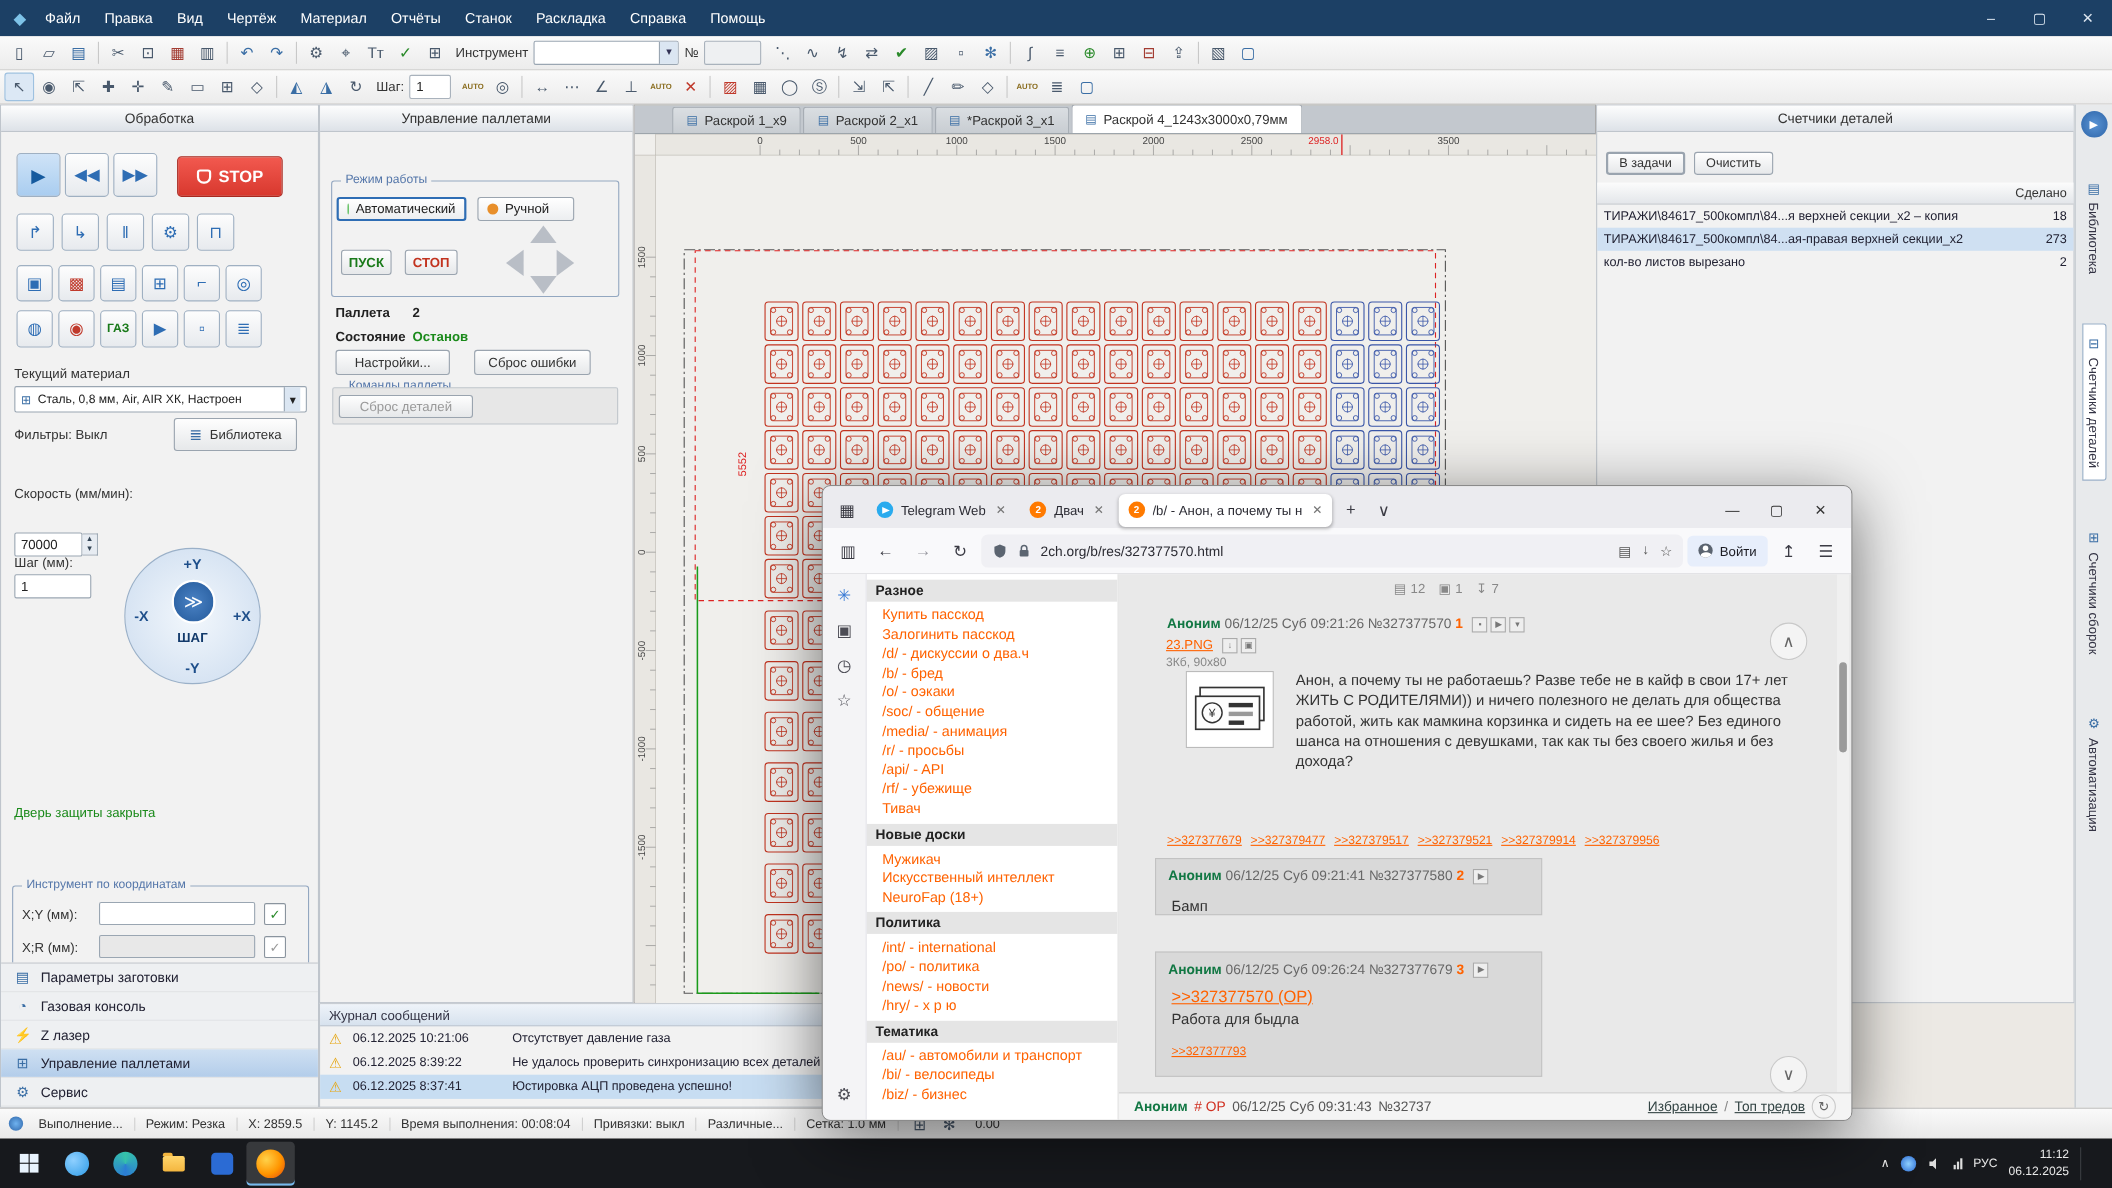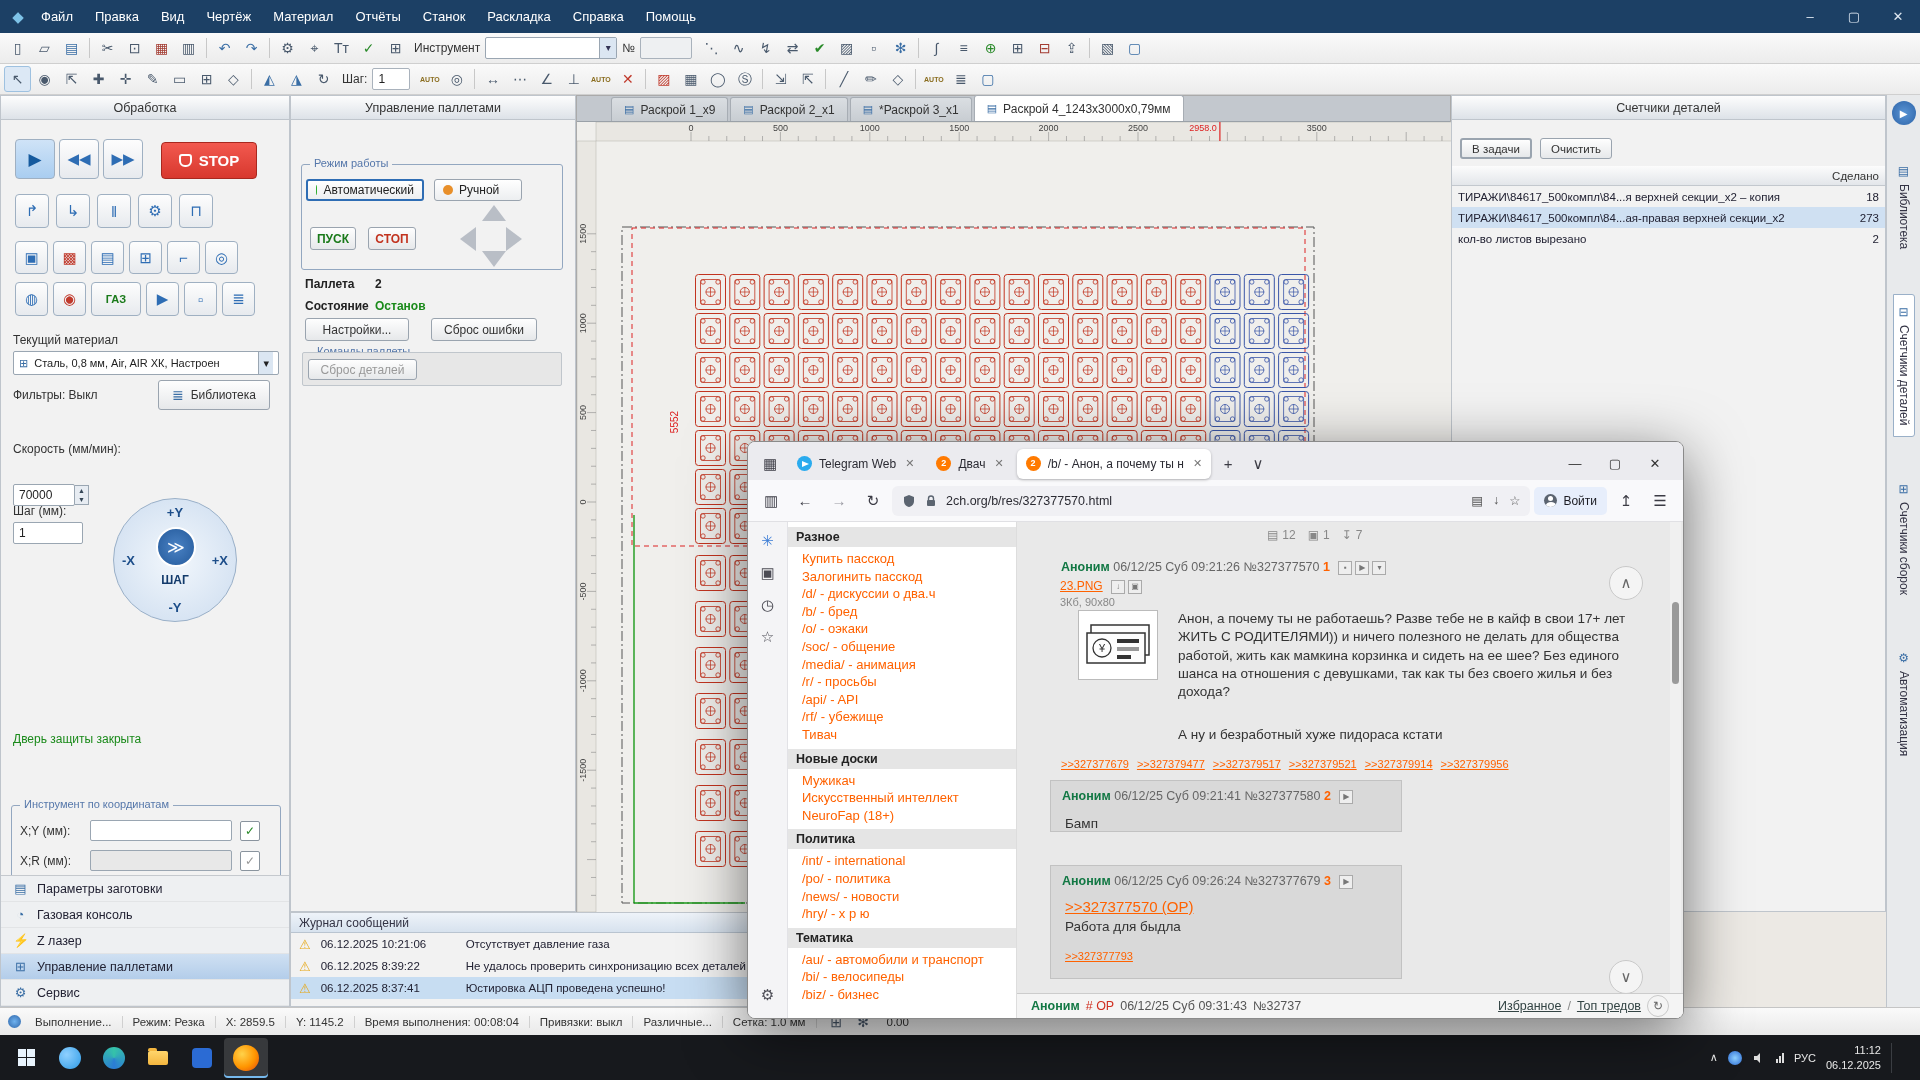--- a/index.html
+++ b/index.html
@@ -297,21 +297,21 @@
         <div class="pbtn red" style="width:33px;height:33px">▩</div>
         <div class="pbtn" style="width:33px;height:33px">▤</div>
         <div class="pbtn" style="width:33px;height:33px">⊞</div>
         <div class="pbtn" style="width:33px;height:33px">⌐</div>
         <div class="pbtn" style="width:33px;height:33px">◎</div>
       </div>
     <div class="abs" style="left:14px;top:186px;display:flex;gap:5px">
 
     <div class="pbtn blue" style="width:33px;height:34px">◍</div>
         <div class="pbtn red" style="width:33px;height:34px">◉</div>
-        <div class="pbtn gas" style="width:50px;height:34px">ГАЗ</div>
+        <div class="pbtn gas" style="width:33px;height:34px">ГАЗ</div>
         <div class="pbtn" style="width:33px;height:34px">▶</div>
         <div class="pbtn" style="width:33px;height:34px">▫</div>
         <div class="pbtn" style="width:33px;height:34px">≣</div>
       </div>
     <div class="flabel abs" style="left:12px;top:237px">Текущий материал</div>
     <div class="field abs" style="left:12px;top:255px;width:266px;height:24px;gap:6px;font-size:11px">
       <span style="color:#3a6ea5">⊞</span>
       <span>Сталь, 0,8 мм, Air, AIR ХК, Настроен</span>
       <span style="margin-left:auto;background:#dbe6f2;border-left:1px solid #9aa6b2;align-self:stretch;display:flex;align-items:center;padding:0 4px">▾</span>
     </div>
@@ -399,21 +399,21 @@
       </div>
     </div>
     <div class="abs" style="left:14px;top:181px;font-weight:bold">Паллета</div>
     <div class="abs" style="left:84px;top:181px;font-weight:bold">2</div>
     <div class="abs" style="left:14px;top:203px;font-weight:bold">Состояние</div>
     <div class="abs" style="left:84px;top:203px;font-weight:bold;color:#1a8a1a">Останов</div>
     <div class="btn3d abs" style="left:14px;top:222px;width:104px;height:23px">Настройки...</div>
     <div class="btn3d abs" style="left:140px;top:222px;width:106px;height:23px">Сброс ошибки</div>
     <div class="abs" style="left:26px;top:249px;font-size:11px;color:#5577aa">Команды паллеты</div>
     <div class="sunken abs" style="left:11px;top:256px;width:260px;height:34px">
-      <div class="btn3d abs" style="left:5px;top:6px;width:109px;height:21px;color:#999">Сброс деталей</div>
+      <div class="btn3d abs" style="left:5px;top:6px;width:122px;height:21px;color:#999">Сброс деталей</div>
     </div>
   </div>
 
   <div class="abs" style="left:576px;top:95px;width:875px;height:817px;background:#f0efec;border:1px solid #aaa">
     <div class="ctabs">
 
     <div class="ctab">
         <span class="i">▤</span>
         <span>Раскрой 1_х9</span>
       </div>
@@ -959,21 +959,20 @@
           <rect x="12" y="14" width="58" height="30" fill="#fdfdfd" stroke="#333" stroke-width="1.5"></rect>
           <rect x="8" y="22" width="58" height="30" fill="#fdfdfd" stroke="#333" stroke-width="1.5"></rect>
           <circle cx="23" cy="37" r="9" fill="none" stroke="#333" stroke-width="1.3"></circle>
           <text x="23" y="41" font-size="11" text-anchor="middle" fill="#333">¥</text>
           <rect x="38" y="28" width="22" height="4" fill="#333"></rect>
           <rect x="38" y="36" width="22" height="4" fill="#999"></rect>
           <rect x="38" y="44" width="14" height="4" fill="#333"></rect>
         </svg>
       </div>
       <div class="ptext abs" style="left:161px;top:88px;width:456px">Анон, а почему ты не работаешь? Разве тебе не в кайф в свои 17+ лет ЖИТЬ С РОДИТЕЛЯМИ)) и ничего полезного не делать для общества работой, жить как мамкина корзинка и сидеть на ее шее? Без единого шанса на отношения с девушками, так как ты без своего жилья и без дохода?</div>
-      <div class="ptext abs" style="left:161px;top:204px;width:456px">А ну и безработный хуже пидораса кстати</div>
       <div class="replies abs" style="left:44px;top:236px;width:580px">
 
       <span class="olink">&gt;&gt;327377679</span>
           <span class="olink">&gt;&gt;327379477</span>
           <span class="olink">&gt;&gt;327379517</span>
           <span class="olink">&gt;&gt;327379521</span>
           <span class="olink">&gt;&gt;327379914</span>
           <span class="olink">&gt;&gt;327379956</span>
         </div>
 

